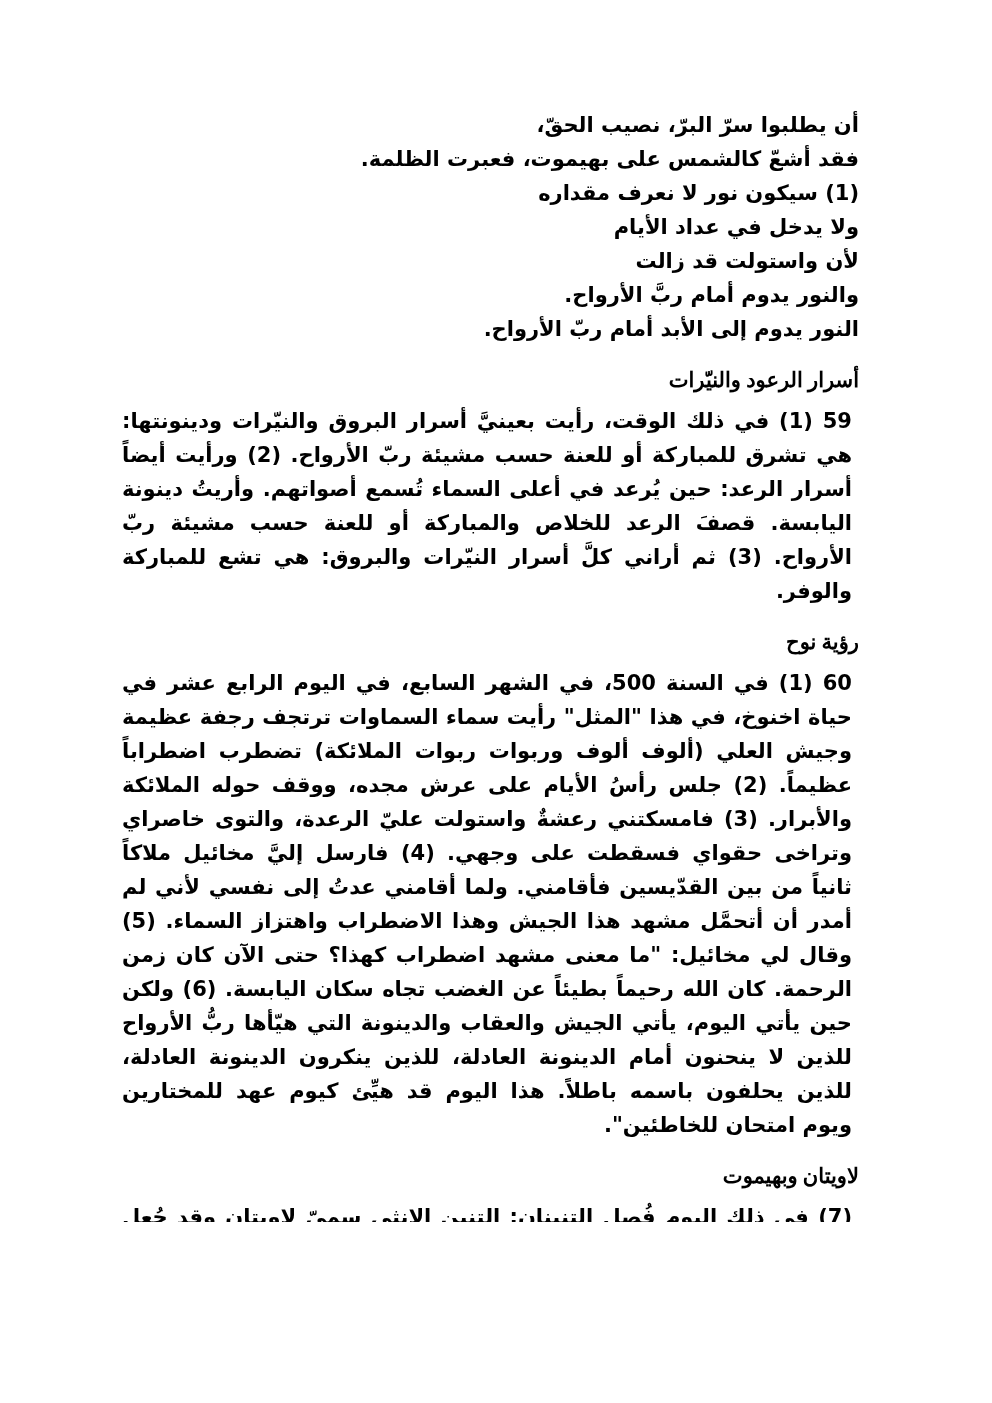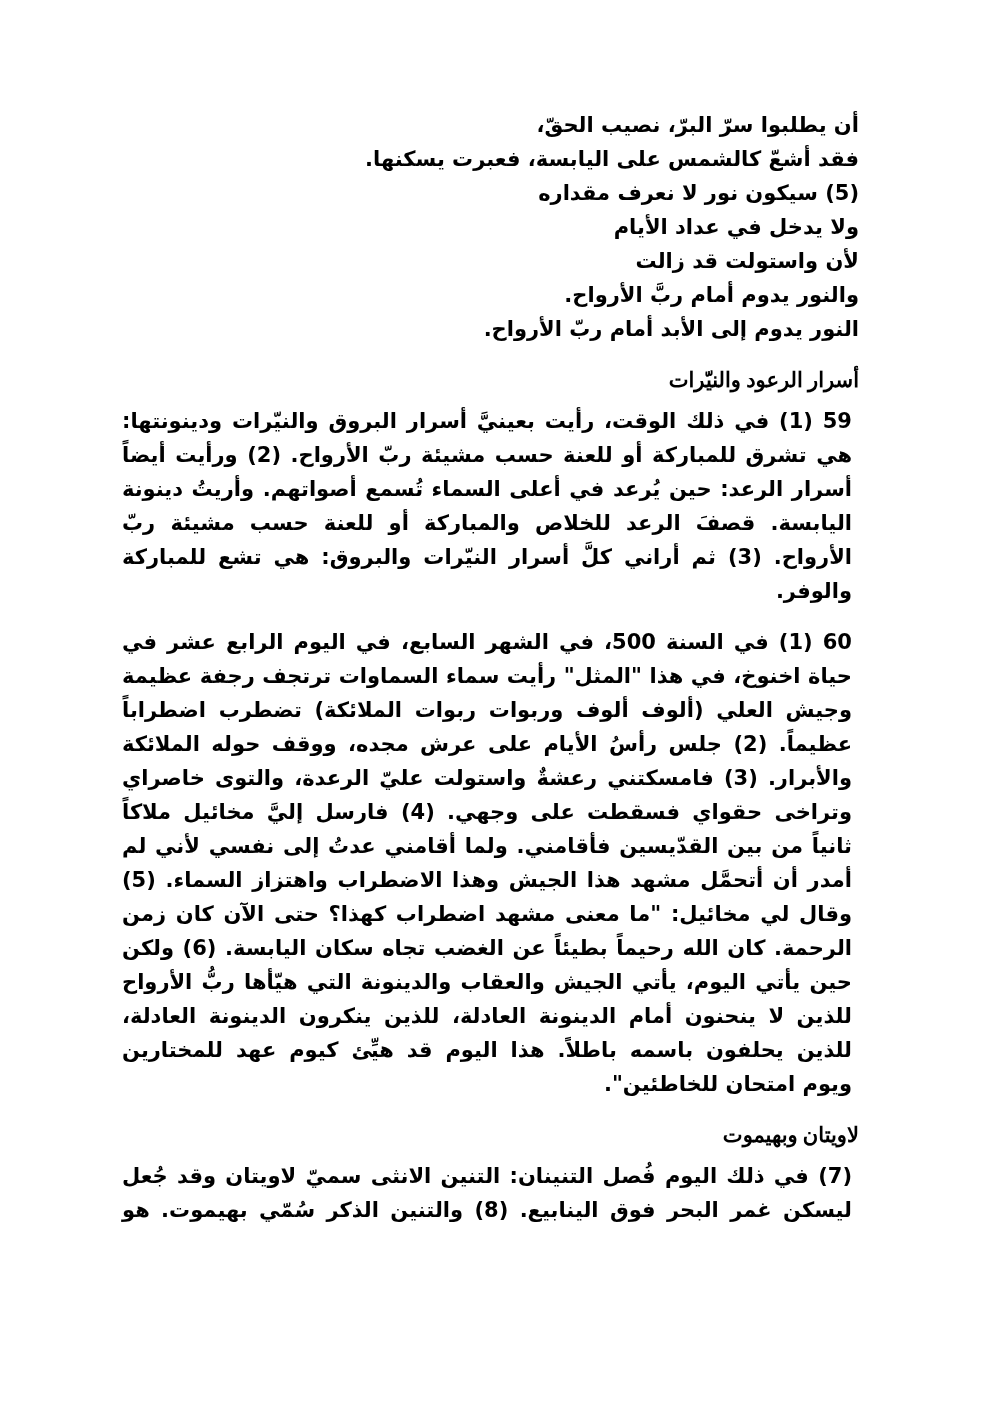--- a/index.html
+++ b/index.html
@@ -39,34 +39,35 @@
     margin: 7px;
   }
 </style>
 </head>
 <body>
 
 <div class="page">
 
   <div class="poem">
     <div class="poem-line">أن يطلبوا سرّ البرّ، نصيب الحقّ،</div>
-    <div class="poem-line">فقد أشعّ كالشمس على اليابسة، فعبرت يسكنها.</div>
-    <div class="poem-line">(5) سيكون نور لا نعرف مقداره</div>
+    <div class="poem-line">فقد أشعّ كالشمس على بهيموت، فعبرت الظلمة.</div>
+    <div class="poem-line">(1) سيكون نور لا نعرف مقداره</div>
     <div class="poem-line">ولا يدخل في عداد الأيام</div>
     <div class="poem-line">لأن واستولت قد زالت</div>
     <div class="poem-line">والنور يدوم أمام ربَّ الأرواح.</div>
     <div class="poem-line">النور يدوم إلى الأبد أمام ربّ الأرواح.</div>
   </div>
 
   <div class="section">
     <div class="heading">أسرار الرعود والنيّرات</div>
     <p class="para">59 (1) في ذلك الوقت، رأيت بعينيَّ أسرار البروق والنيّرات ودينونتها: هي تشرق للمباركة أو للعنة حسب مشيئة ربّ الأرواح. (2) ورأيت أيضاً أسرار الرعد: حين يُرعد في أعلى السماء تُسمع أصواتهم. وأريتُ دينونة اليابسة. قصفَ الرعد للخلاص والمباركة أو للعنة حسب مشيئة ربّ الأرواح. (3) ثم أراني كلَّ أسرار النيّرات والبروق: هي تشع للمباركة والوفر.</p>
   </div>
 
   <div class="section">
+    <div class="heading">رؤية نوح</div>
     <p class="para">60 (1) في السنة 500، في الشهر السابع، في اليوم الرابع عشر في حياة اخنوخ، في هذا "المثل" رأيت سماء السماوات ترتجف رجفة عظيمة وجيش العلي (ألوف ألوف وربوات ربوات الملائكة) تضطرب اضطراباً عظيماً. (2) جلس رأسُ الأيام على عرش مجده، ووقف حوله الملائكة والأبرار. (3) فامسكتني رعشةٌ واستولت عليّ الرعدة، والتوى خاصراي وتراخى حقواي فسقطت على وجهي. (4) فارسل إليَّ مخائيل ملاكاً ثانياً من بين القدّيسين فأقامني. ولما أقامني عدتُ إلى نفسي لأني لم أمدر أن أتحمَّل مشهد هذا الجيش وهذا الاضطراب واهتزاز السماء. (5) وقال لي مخائيل: "ما معنى مشهد اضطراب كهذا؟ حتى الآن كان زمن الرحمة. كان الله رحيماً بطيئاً عن الغضب تجاه سكان اليابسة. (6) ولكن حين يأتي اليوم، يأتي الجيش والعقاب والدينونة التي هيّأها ربُّ الأرواح للذين لا ينحنون أمام الدينونة العادلة، للذين ينكرون الدينونة العادلة، للذين يحلفون باسمه باطلاً. هذا اليوم قد هيِّئ كيوم عهد للمختارين ويوم امتحان للخاطئين".</p>
   </div>
 
   <div class="section">
     <div class="heading">لاويتان وبهيموت</div>
     <p class="para">(7) في ذلك اليوم فُصل التنينان: التنين الانثى سميّ لاويتان وقد جُعل ليسكن غمر البحر فوق الينابيع. (8) والتنين الذكر سُمّي بهيموت. هو يشغل بصدره البرية الخاوية المسمّاة دنداين والواقعة شرقيّ الجنّة التي يسكنها المختارون والأبرار، والتي نُقل إليها جدي، السابع بعد آدم، الانسان الأول الذي خلقه ربّ الأرواح. (9) فسألت الملاك الثاني أن يريني قدرة هذين التنينين وكيف فُصلا في يوم واحد، وطُرحا واحد في غمر البحر والآخر على اليابسة في البريّة. (10) فأجابني: "يا ابن الانسان! هنا تريد أن تعرف ما هو سرّ...".</p>
   </div>
 
 </div>
 

